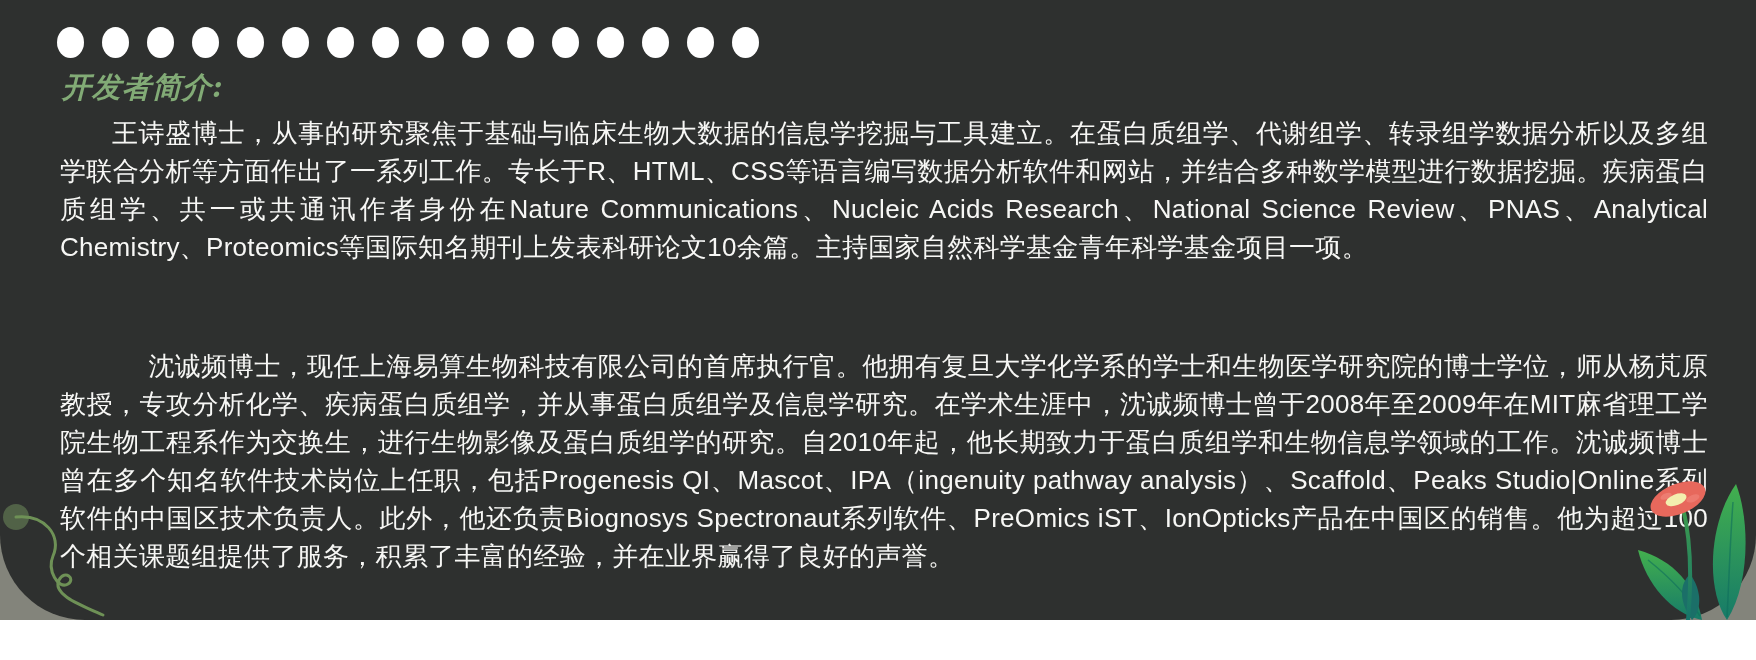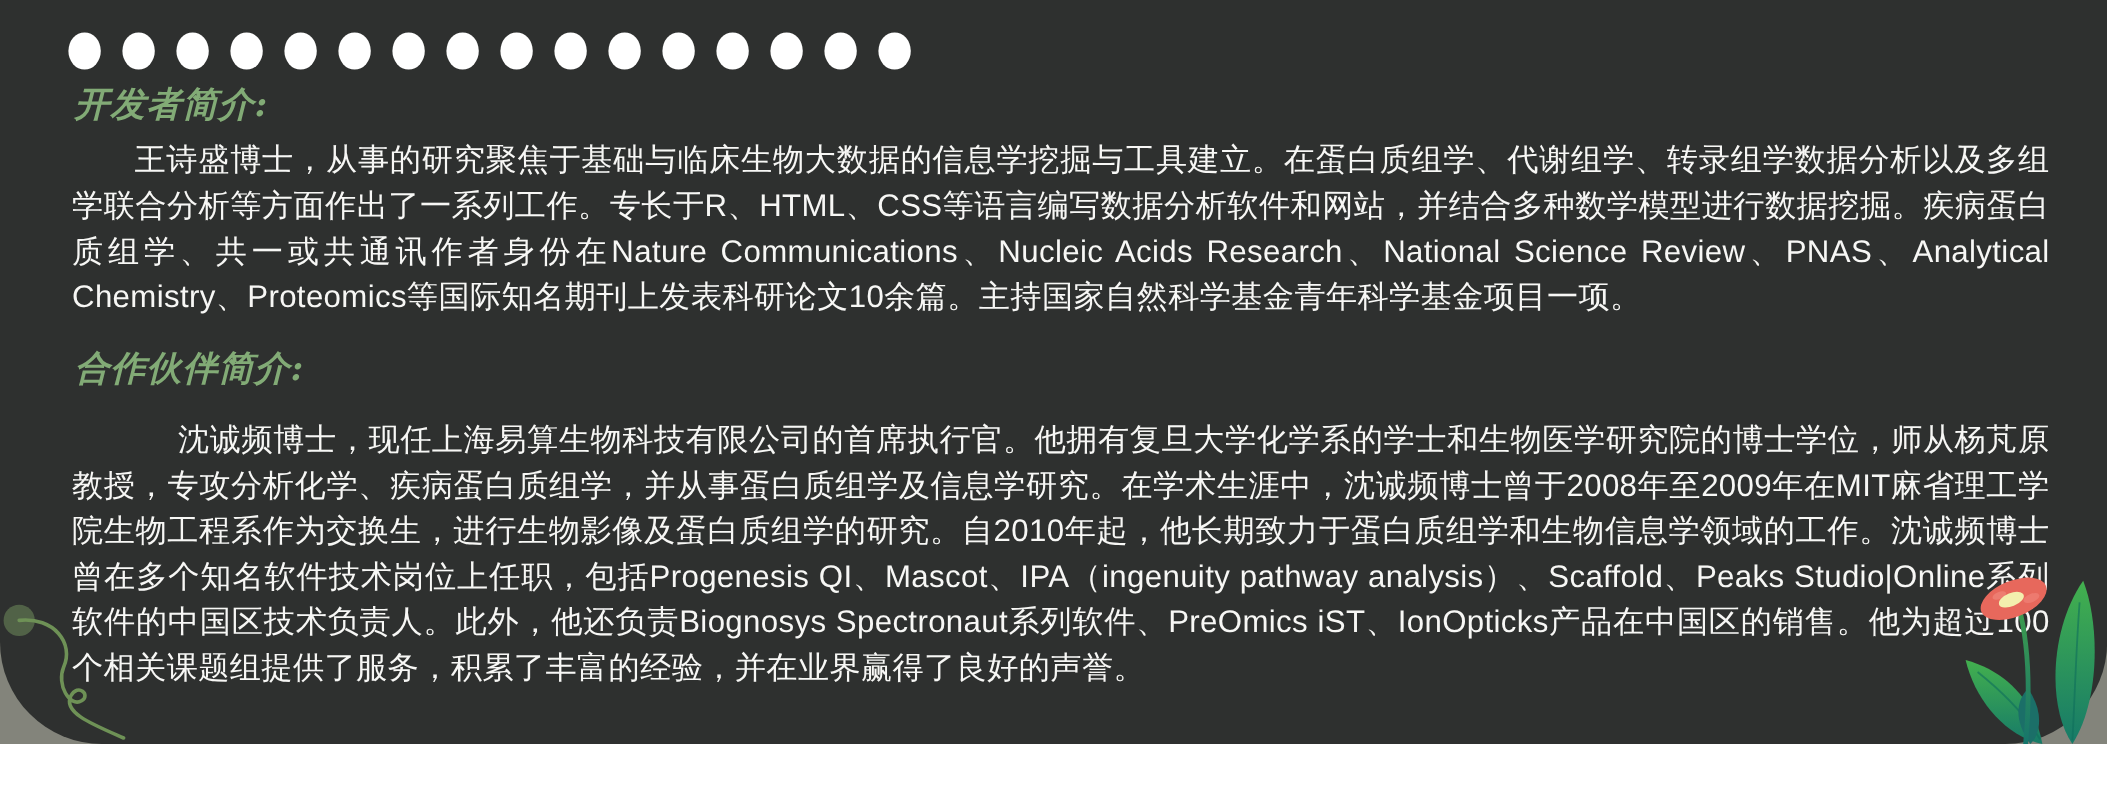--- a/index.html
+++ b/index.html
@@ -93,21 +93,20 @@
         <span class="binding-dot"></span>
         <span class="binding-dot"></span>
         <span class="binding-dot"></span>
         <span class="binding-dot"></span>
       </div>
 
     <h2 class="section-heading heading-1">开发者简介:</h2>
 
     <div class="section-body body-1">王诗盛博士，从事的研究聚焦于基础与临床生物大数据的信息学挖掘与工具建立。在蛋白质组学、代谢组学、转录组学数据分析以及多组学联合分析等方面作出了一系列工作。专长于R、HTML、CSS等语言编写数据分析软件和网站，并结合多种数学模型进行数据挖掘。疾病蛋白质组学、共一或共通讯作者身份在Nature Communications、Nucleic Acids Research、National Science Review、PNAS、Analytical Chemistry、Proteomics等国际知名期刊上发表科研论文10余篇。主持国家自然科学基金青年科学基金项目一项。</div>
 
-    <h2 class="section-heading heading-2">合作伙伴简介:</h2>
 
     <div class="section-body body-2">沈诚频博士，现任上海易算生物科技有限公司的首席执行官。他拥有复旦大学化学系的学士和生物医学研究院的博士学位，师从杨芃原教授，专攻分析化学、疾病蛋白质组学，并从事蛋白质组学及信息学研究。在学术生涯中，沈诚频博士曾于2008年至2009年在MIT麻省理工学院生物工程系作为交换生，进行生物影像及蛋白质组学的研究。自2010年起，他长期致力于蛋白质组学和生物信息学领域的工作。沈诚频博士曾在多个知名软件技术岗位上任职，包括Progenesis QI、Mascot、IPA（ingenuity pathway analysis）、Scaffold、Peaks Studio|Online系列软件的中国区技术负责人。此外，他还负责Biognosys Spectronaut系列软件、PreOmics iST、IonOpticks产品在中国区的销售。他为超过100个相关课题组提供了服务，积累了丰富的经验，并在业界赢得了良好的声誉。</div>
 
     <svg class="vine-decoration" viewBox="0 0 112 126">
       <circle cx="16" cy="23" r="13" fill="#5d7350" opacity="0.75"></circle>
       <path d="M16 23 C 45 20, 62 42, 53 62 C 47 76, 58 96, 68 90 C 76 85, 65 75, 59 86 C 52 100, 78 110, 103 121" stroke="#6e9156" stroke-width="3" fill="none" stroke-linecap="round"></path>
     </svg>
 
   </div>
 

